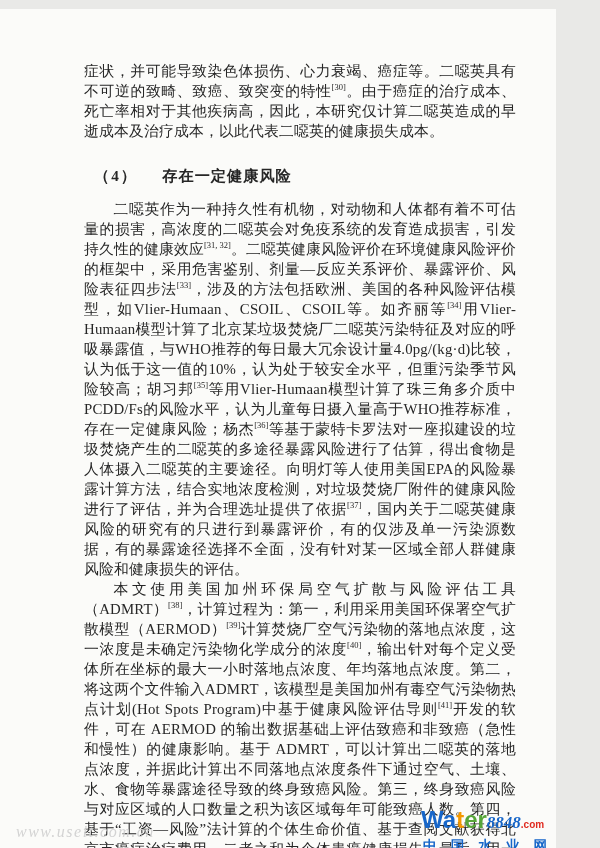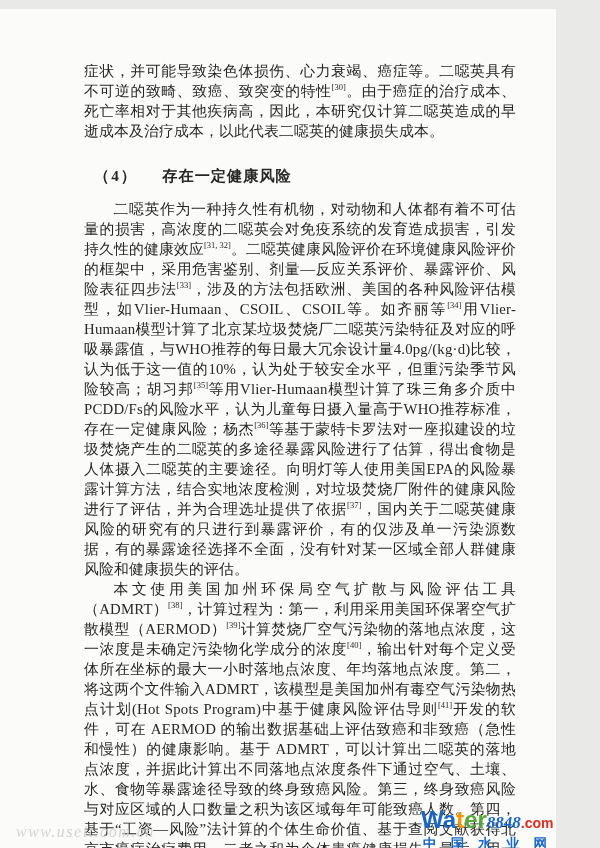--- a/index.html
+++ b/index.html
@@ -73,21 +73,21 @@
     letter-spacing:0px;
   }
   .logo-number{
     font-style:italic;
     font-size:17px;
     font-weight:bold;
     font-family:"Liberation Serif","DejaVu Serif",serif;
     text-align:right;
   }
   .logo-dotcom{
-    font-size:14px;
+    font-size:10px;
     font-weight:bold;
     vertical-align:baseline;
   }
   .logo-subtitle{
     margin-top:2px;
     display:flex;
     justify-content:space-between;
     font-weight:bold;
     font-size:13.5px;
     padding:0 2px;

